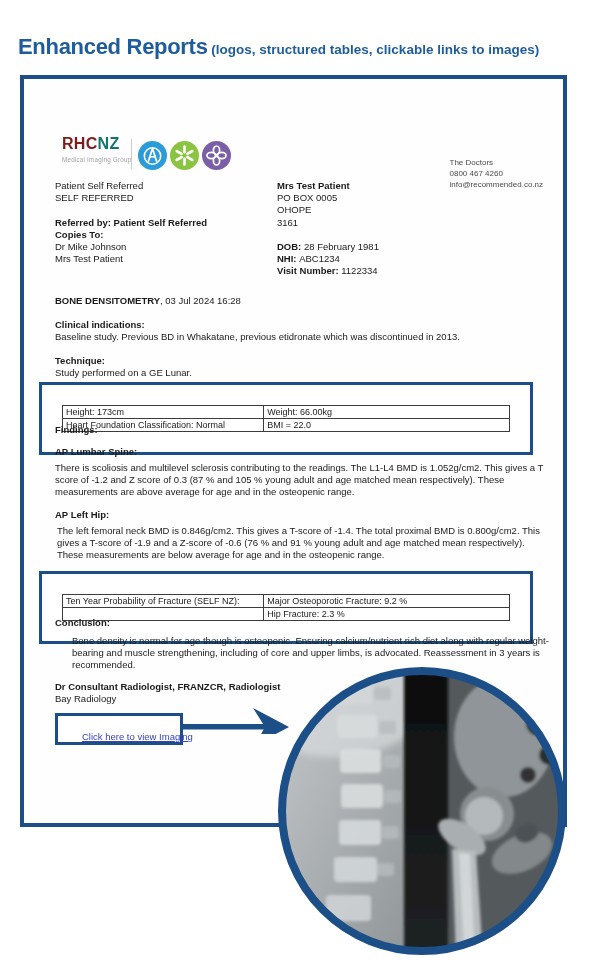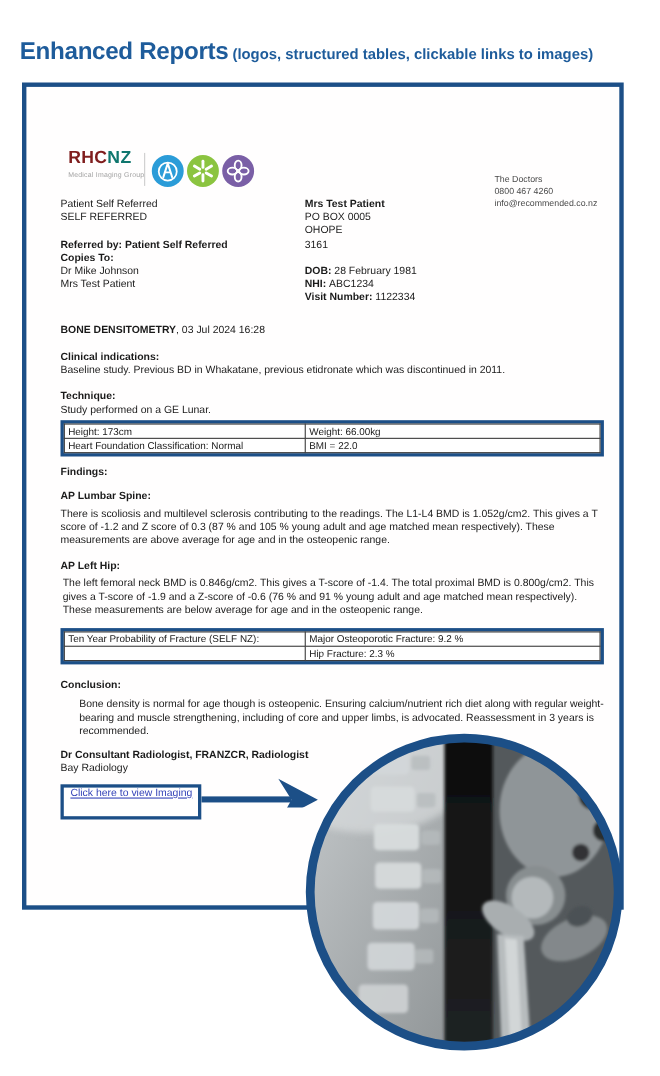--- a/index.html
+++ b/index.html
@@ -36,33 +36,33 @@
   .col-left{position:absolute;left:31px;top:101px;font-size:9.5px;line-height:12.2px;}
   .col-right{position:absolute;left:253px;top:101px;font-size:9.5px;line-height:12.2px;}
   .b{font-weight:bold;}
   .spacer{height:12.2px;}
   
   .abs{position:absolute;}
   .body-text{font-size:9.5px;line-height:12.2px;width:494px;}
   .heading{font-size:9.5px;font-weight:bold;}
   
   .hl-box{
-    position:absolute;left:31px;width:494px;
-    border:3px solid var(--navy);background:#fff;padding:0;
+    position:absolute;left:15px;width:494px;
+    border:3px solid var(--navy);background:#fff;padding:20px;
   }
   table.rpt{width:100%;border-collapse:collapse;}
   table.rpt td{
     border:1px solid #3c3c3c;font-size:9px;font-family:"Liberation Sans",sans-serif;
     padding:1px 3px;height:13px;vertical-align:middle;white-space:nowrap;
   }
   table.rpt td.c1{width:45%;}
   
   .link-box{
     position:absolute;left:31px;top:634px;width:128px;height:32px;
-    border:3px solid var(--navy);display:flex;align-items:flex-start;padding-left:6px;background:#fff;cursor:pointer;
+    border:3px solid var(--navy);display:flex;align-items:flex-end;padding-left:24px;background:#fff;cursor:pointer;
   }
   .link-box a{font-size:9.5px;color:var(--link-blue);text-decoration:underline;white-space:nowrap;}
   .arrow-wrap{position:absolute;left:159px;top:605px;width:108px;height:50px;}
   
   .xray{position:absolute;left:276px;top:665px;width:292px;height:292px;z-index:5;}
   .xray svg{width:100%;height:100%;display:block;}
 </style>
 </head>
 <body>
 
@@ -137,21 +137,21 @@
       <div><span class="b">DOB: </span><span>28 February 1981</span></div>
       <div><span class="b">NHI: </span><span>ABC1234</span></div>
       <div><span class="b">Visit Number: </span><span>1122334</span></div>
     </div>
 
     <div class="abs body-text" style="left:31px;top:216px;">
       <span class="b">BONE DENSITOMETRY</span><span>, 03 Jul 2024 16:28</span>
     </div>
 
     <div class="abs heading" style="left:31px;top:240px;">Clinical indications:</div>
-    <div class="abs body-text" style="left:31px;top:252px;">Baseline study. Previous BD in Whakatane, previous etidronate which was discontinued in 2011.</div>
+    <div class="abs body-text" style="left:31px;top:252px;">Baseline study. Previous BD in Whakatane, previous etidronate which was discontinued in 2013.</div>
 
     <div class="abs heading" style="left:31px;top:276px;">Technique:</div>
     <div class="abs body-text" style="left:31px;top:288px;">Study performed on a GE Lunar.</div>
 
     <div class="hl-box" style="top:303px;">
       <table class="rpt">
         <tbody>
             <tr>
           <td class="c1">Height: 173cm</td>
           <td>Weight: 66.00kg</td>

